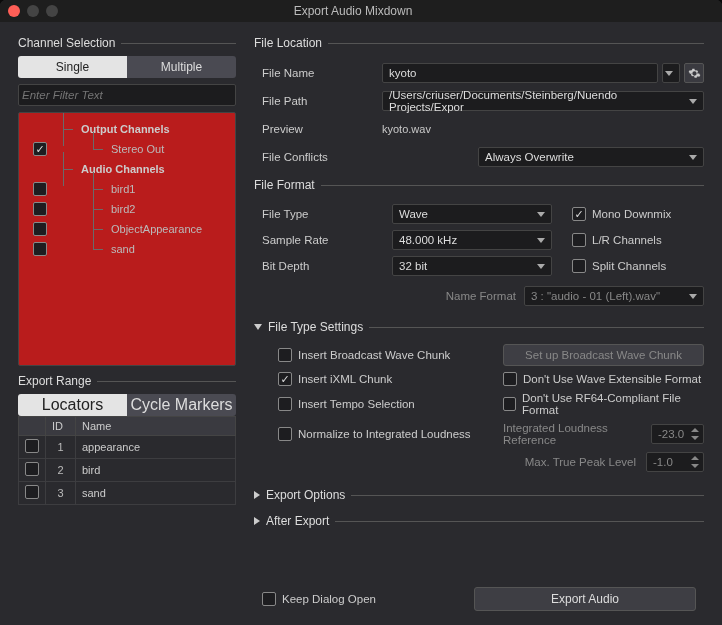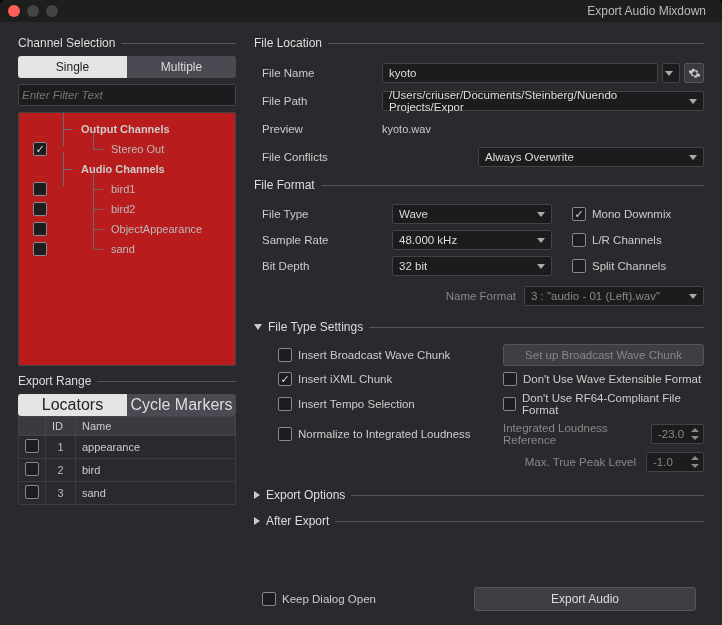--- a/index.html
+++ b/index.html
@@ -26,21 +26,21 @@
     border-radius: 6px 6px 0 0;
     position: relative;
     display: flex;
     align-items: center;
     padding: 0 8px;
   }
   .wbtns { display: flex; gap: 7px; }
   .wbtn { width: 12px; height: 12px; border-radius: 50%; }
   .wbtn.c { background:#ff5f57;} .wbtn.m{background:#444;} .wbtn.z{background:#444;}
   .titlebar .title {
-    position:absolute; left:0; right:16px; text-align:right;
+    position:absolute; left:0; right:16px; text-align:center;
     font-size:12px; color:#bbb;
   }
   .body {
     flex:1; display:flex; gap:18px; padding:14px 18px 14px 18px;
   }
   
   .col-left { width: 218px; display:flex; flex-direction:column; }
   fieldset.group {
     border:none; padding:0; margin:0;
   }

